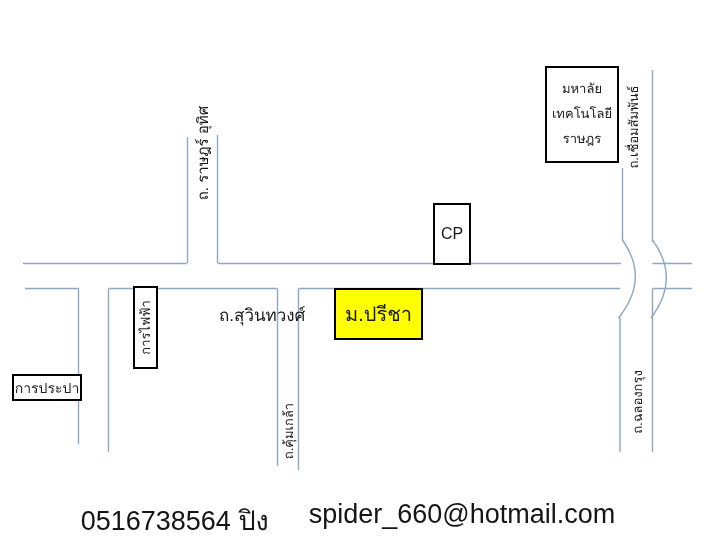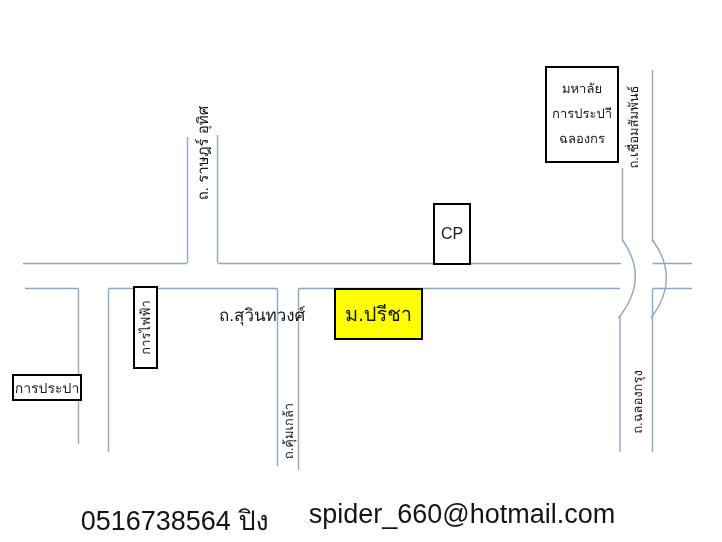--- a/index.html
+++ b/index.html
@@ -62,22 +62,22 @@
     </g>
 
     <g>
       <line class="rd" x1="277.5" y1="288.5" x2="277.5" y2="466"></line>
       <line class="rd" x1="298.5" y1="288.5" x2="298.5" y2="470"></line>
     </g>
   </svg>
 
   <div class="mapbox univ" style="left:545px;top:66px;width:74px;height:97px;">
     <div>มหาลัย</div>
-    <div>การประปาี</div>
-    <div>ฉลองกร</div>
+    <div>เทคโนโลยี</div>
+    <div>ราษฎร</div>
   </div>
 
   <div class="mapbox" style="left:433px;top:203px;width:38px;height:62px;font-size:16px;">
     <span>CP</span>
   </div>
 
   <div class="mapbox" style="left: 334px; top: 288px; width: 89px; height: 52px; font-size: 20px; background: rgb(255, 255, 0);">
     <span>ม.ปรีชา</span>
   </div>
 

